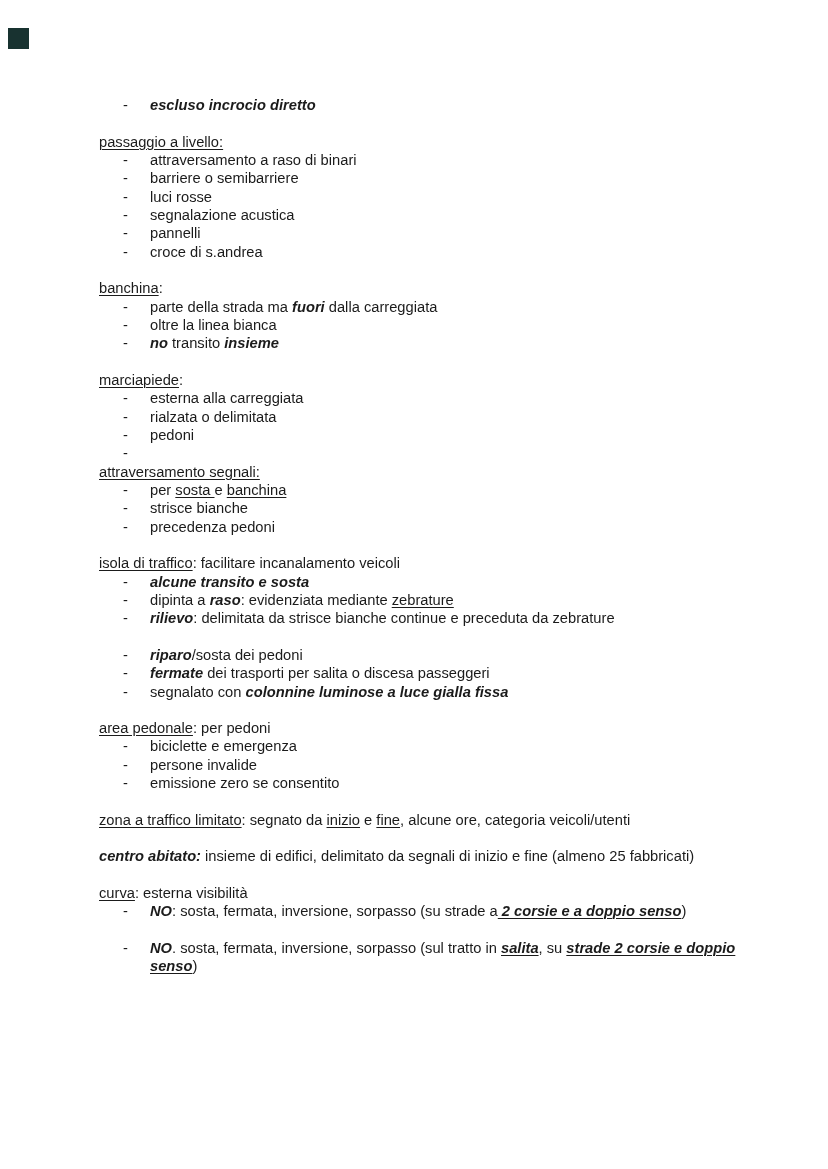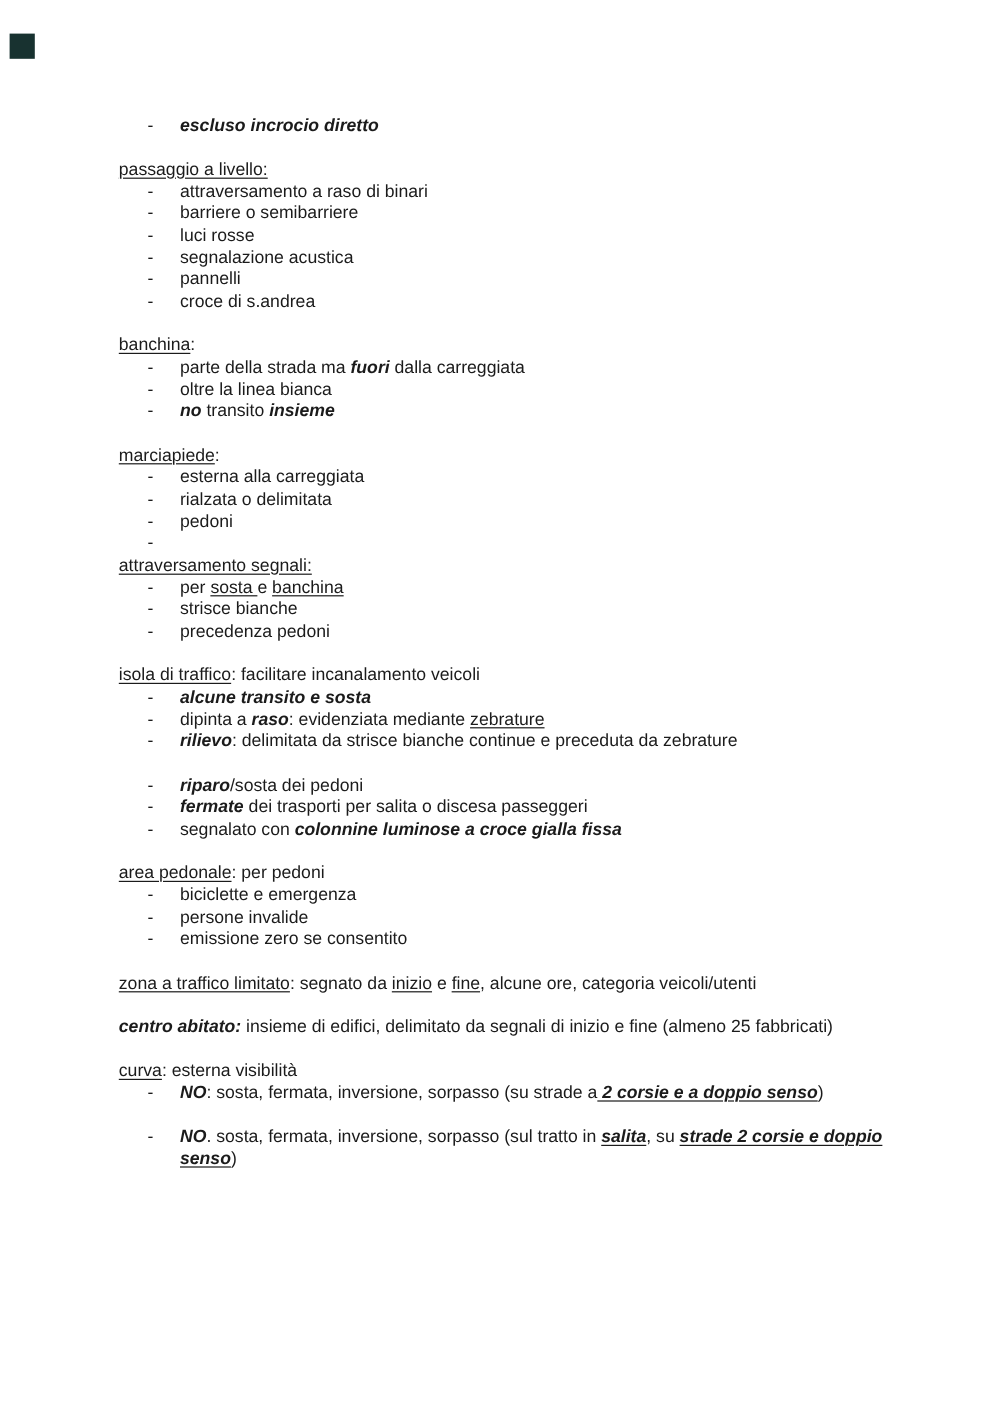--- a/index.html
+++ b/index.html
@@ -83,21 +83,21 @@
         </div>
         <div class="block">
           <div class="heading"><span class="u">isola di traffico</span><span class="">: facilitare incanalamento veicoli</span></div>
           <div class="item"><span class="dash">-</span><span class="b ">alcune transito e sosta</span></div>
           <div class="item"><span class="dash">-</span><span class="">dipinta a </span><span class="b ">raso</span><span class="">: evidenziata mediante </span><span class="u">zebrature</span></div>
           <div class="item"><span class="dash">-</span><span class="b ">rilievo</span><span class="">: delimitata da strisce bianche continue e preceduta da zebrature</span></div>
         </div>
         <div class="block">
           <div class="item"><span class="dash">-</span><span class="b ">riparo</span><span class="">/sosta dei pedoni</span></div>
           <div class="item"><span class="dash">-</span><span class="b ">fermate</span><span class=""> dei trasporti per salita o discesa passeggeri</span></div>
-          <div class="item"><span class="dash">-</span><span class="">segnalato con </span><span class="b ">colonnine luminose a croce gialla fissa</span></div>
+          <div class="item"><span class="dash">-</span><span class="">segnalato con </span><span class="b ">colonnine luminose a luce gialla fissa</span></div>
         </div>
         <div class="block">
           <div class="heading"><span class="u">area pedonale</span><span class="">: per pedoni</span></div>
           <div class="item"><span class="dash">-</span><span class="">biciclette e emergenza</span></div>
           <div class="item"><span class="dash">-</span><span class="">persone invalide</span></div>
           <div class="item"><span class="dash">-</span><span class="">emissione zero se consentito</span></div>
         </div>
         <div class="block">
           <div class="heading"><span class="u">zona a traffico limitato</span><span class="">: segnato da </span><span class="u">inizio</span><span class=""> e </span><span class="u">fine</span><span class="">, alcune ore, categoria veicoli/utenti</span></div>
         </div>

